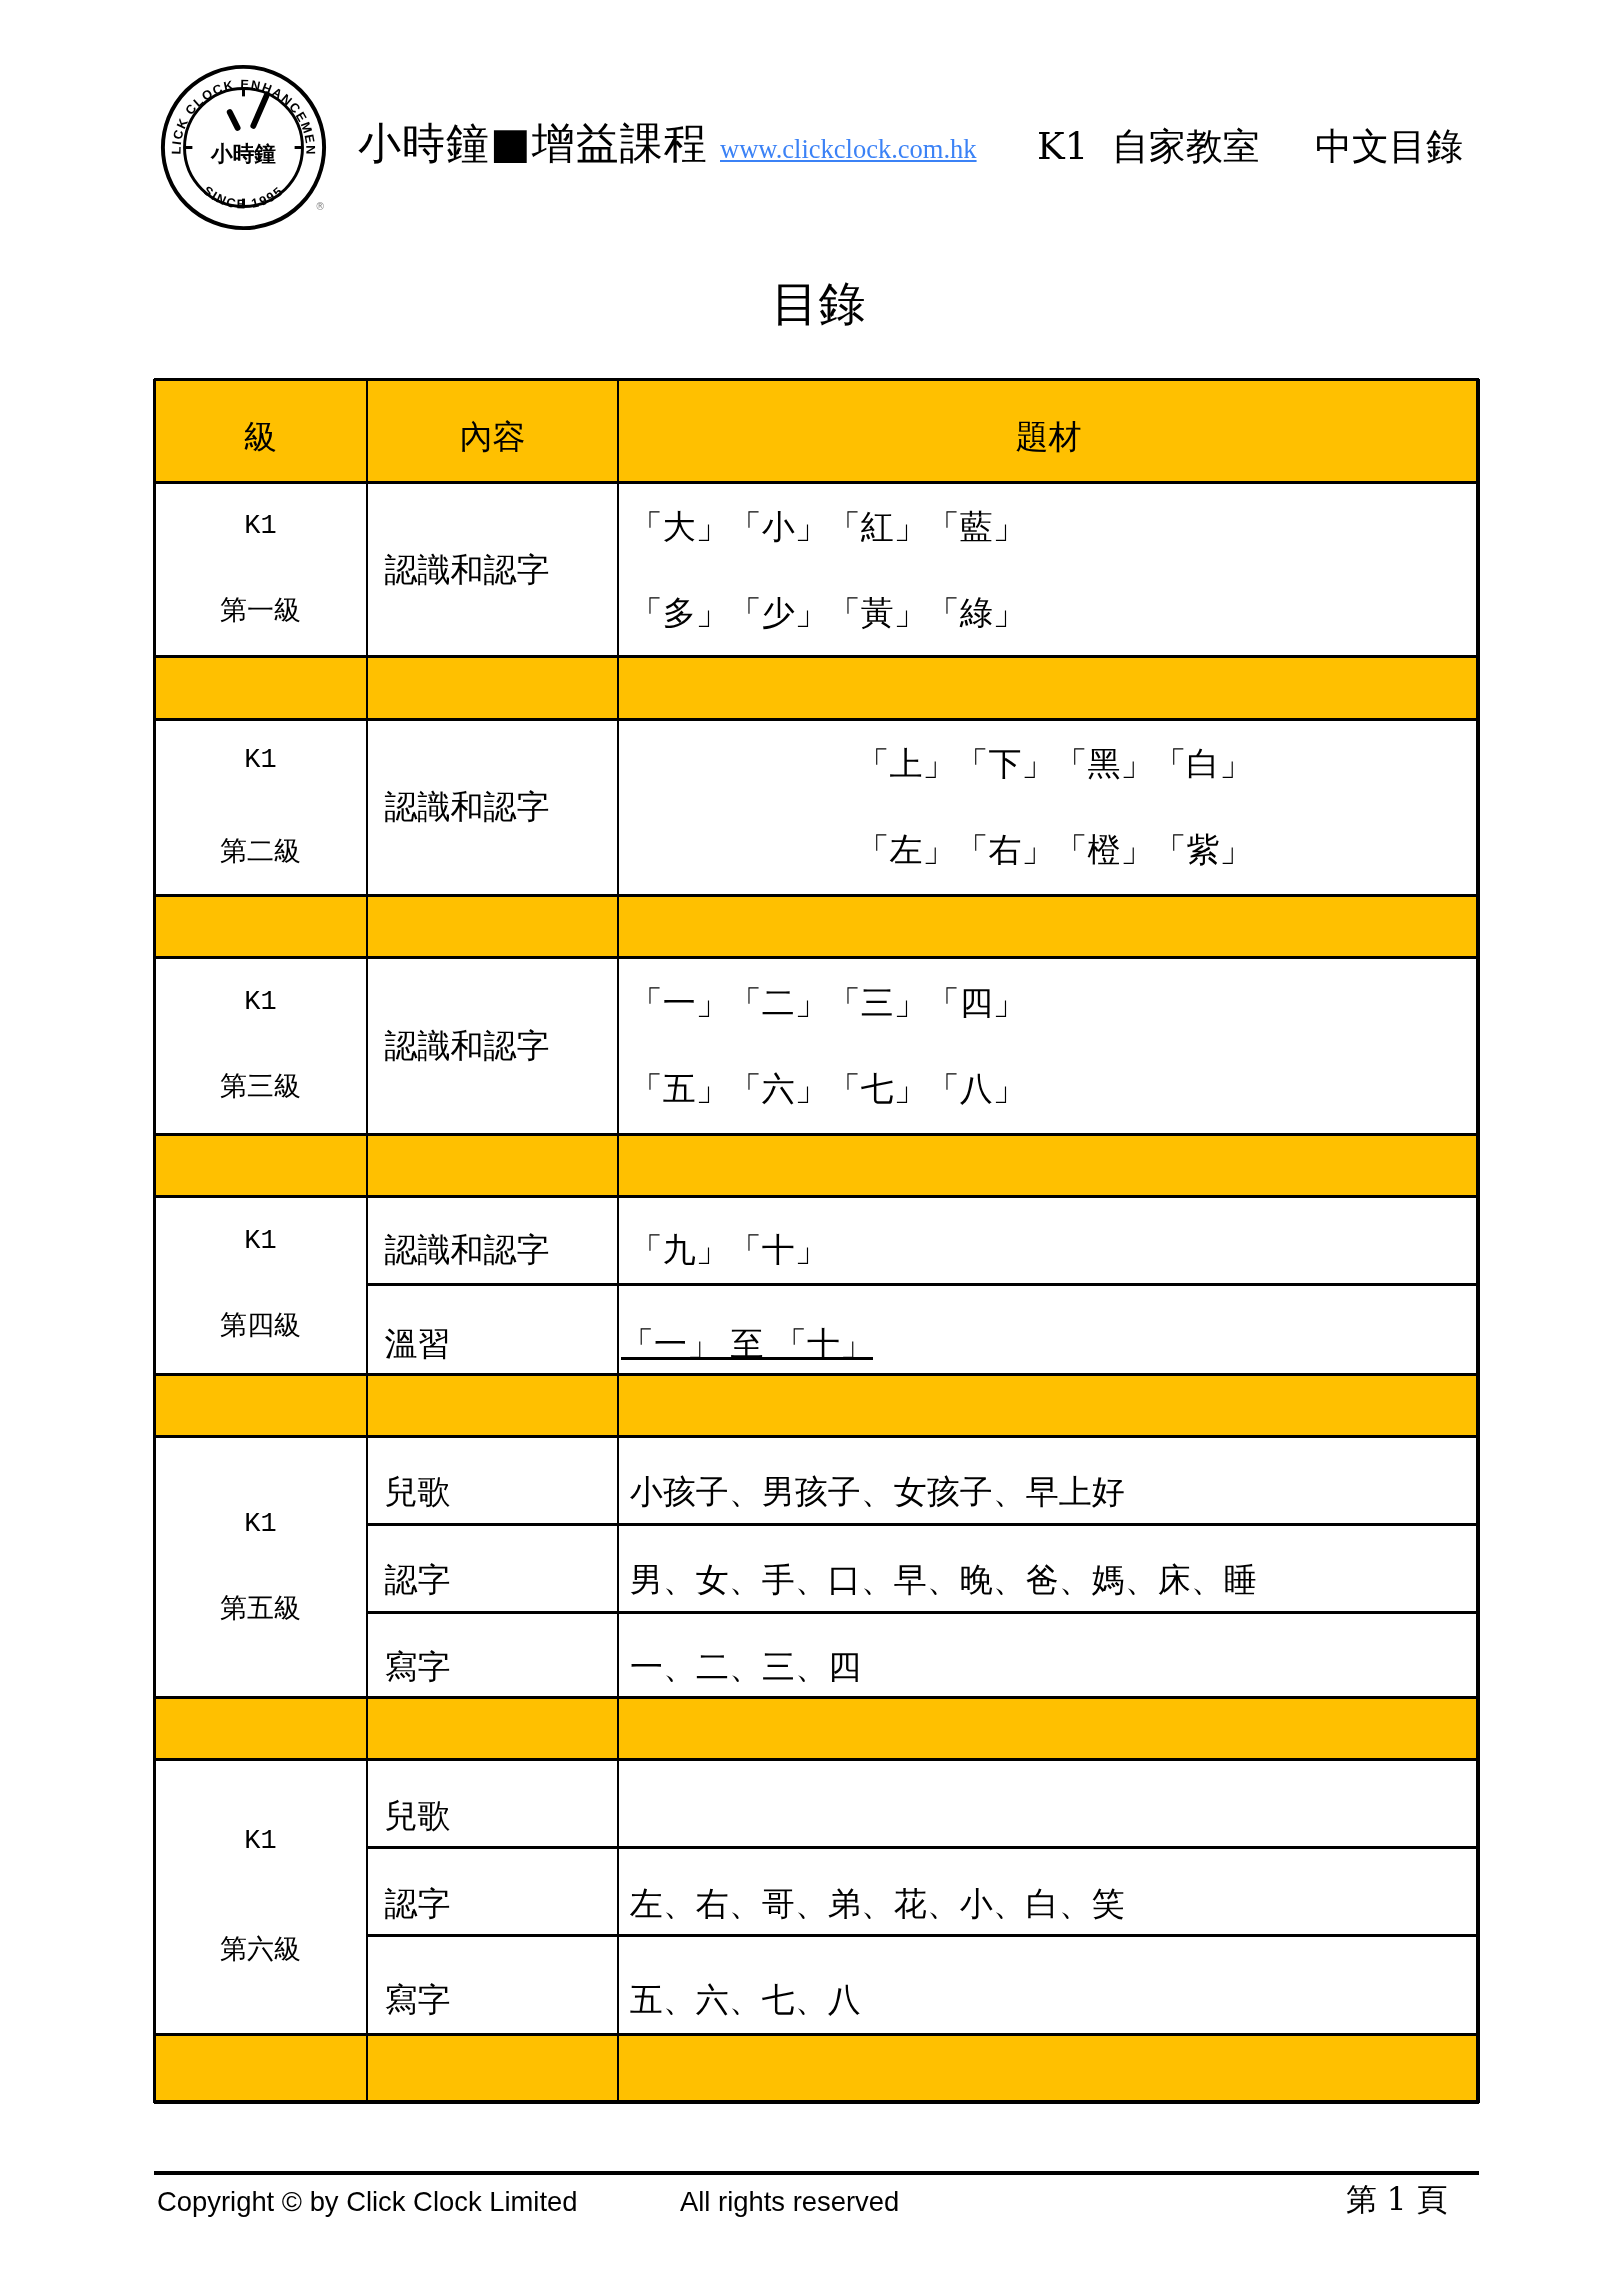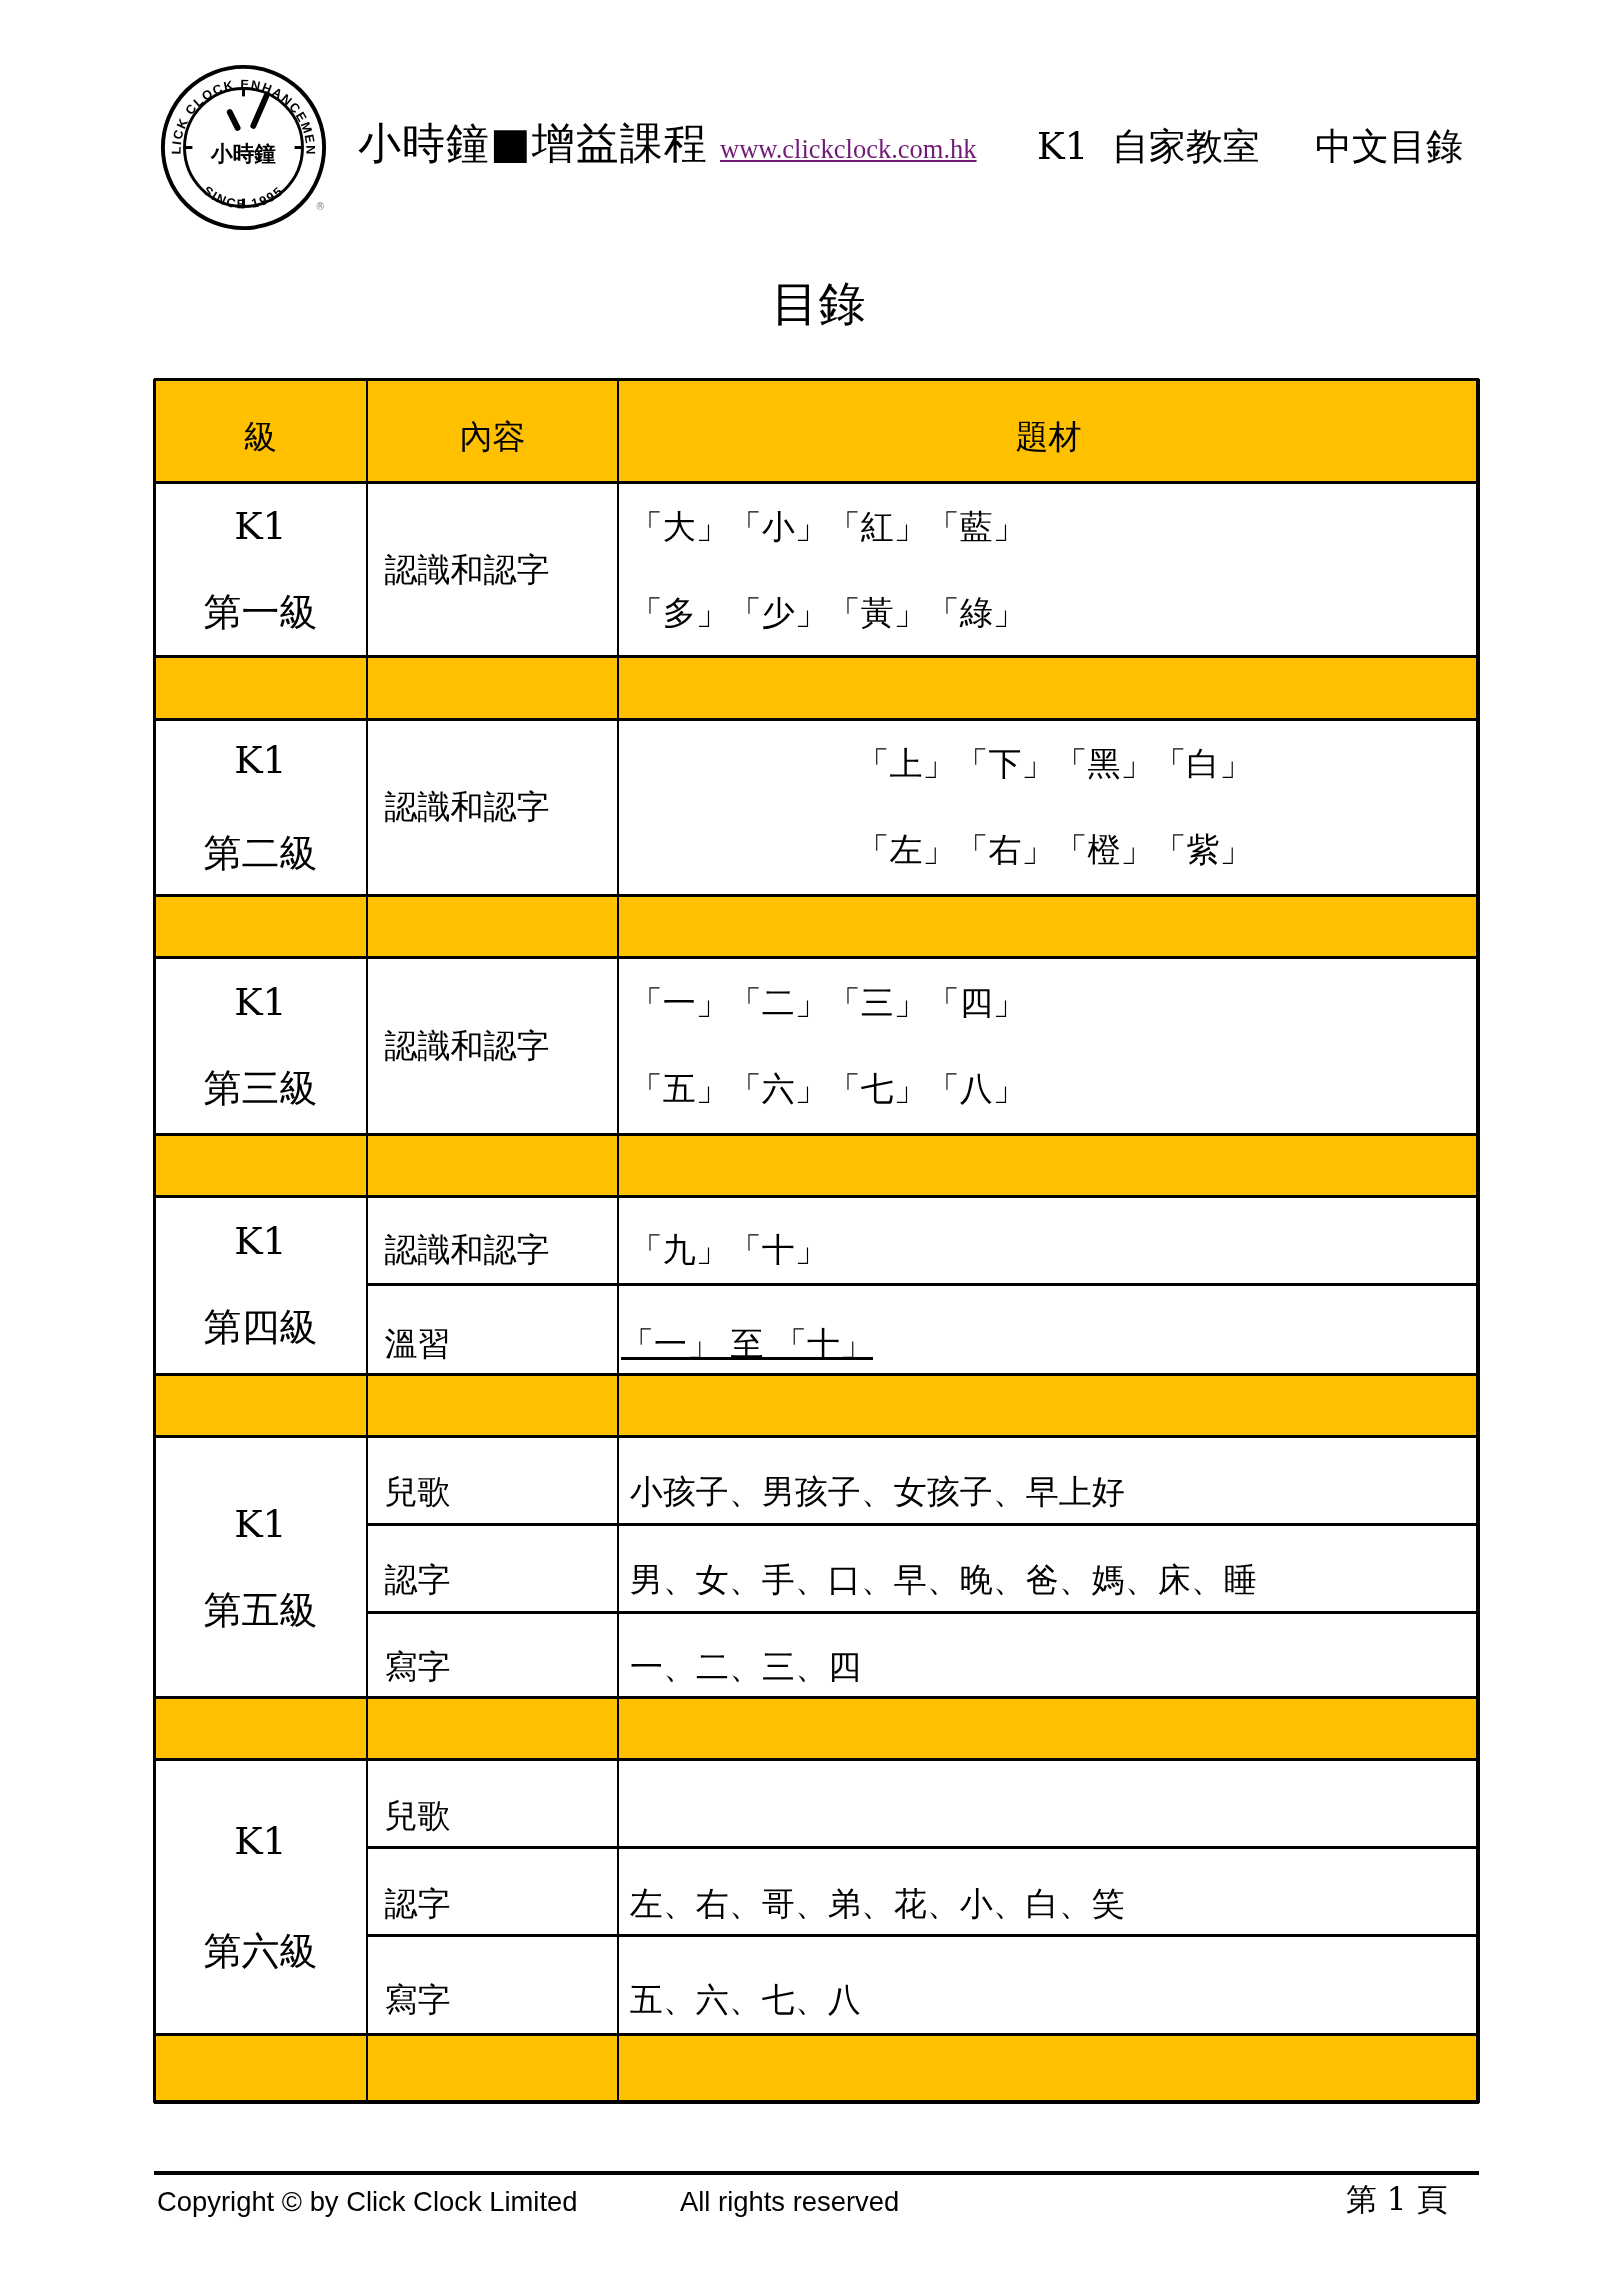--- a/index.html
+++ b/index.html
@@ -3,35 +3,35 @@
 <meta charset="utf-8">
 <style>
   html, body { margin:0; padding:0; background:#ffffff; }
   body { width:1621px; height:2293px; position:relative; overflow:hidden;
          font-family:"DejaVu Serif", "Liberation Serif", serif; color:#000; }
   .abs { position:absolute; }
 
   
   .logo { left:157px; top:61px; width:173px; height:173px; }
   .brand { left:358px; top:116px; font-size:43px; line-height:55px; white-space:nowrap; letter-spacing:1px; }
-  .url { left:720px; top:134px; font-family:"Liberation Serif", serif; font-size:26.5px; color:#701a75; text-decoration:underline; white-space:nowrap; }
+  .url { left:720px; top:134px; font-family:"Liberation Serif", serif; font-size:26.5px; color:#3b82f6; text-decoration:underline; white-space:nowrap; }
   .course { left:1037px; top:123px; font-size:37px; line-height:47px; white-space:nowrap; }
   .cat { left:1315px; top:123px; font-size:37px; line-height:47px; white-space:nowrap; }
   .title { left:0; width:1637px; text-align:center; top:274px; font-size:47px; line-height:59px; }
 
   
   .tbl { left:154px; top:379px; width:1324px; height:1722px; }
   .cell { position:absolute; box-sizing:border-box; display:flex; align-items:center; }
   .yellow { background:#FFC000; }
   .hline { position:absolute; height:2.9px; background:#000; }
   .vline { position:absolute; width:2.9px; background:#000; }
   .txt { font-size:33px; line-height:43px; white-space:nowrap; }
   .center { justify-content:center; text-align:center; }
   .lvl { flex-direction:column; justify-content:center; }
-  .lvl span { display:block; font-size:38px; line-height:43px; }
+  .lvl span { display:block; font-size:27px; line-height:43px;font-family:Liberation Mono, monospace; }
 
   
   .frule { left:154px; top:2171px; width:1325px; height:3.9px; background:#000; }
   .copy { left:157px; top:2182px; font-family:"Liberation Sans", sans-serif; font-size:27.4px; line-height:39px; white-space:nowrap; }
   .rights { left:680px; top:2182px; font-family:"Liberation Sans", sans-serif; font-size:27.4px; line-height:39px; white-space:nowrap; }
   .page { left:1346px; top:2178px; font-size:31px; line-height:43px; white-space:nowrap; }
 </style>
 </head>
 <body>
 

